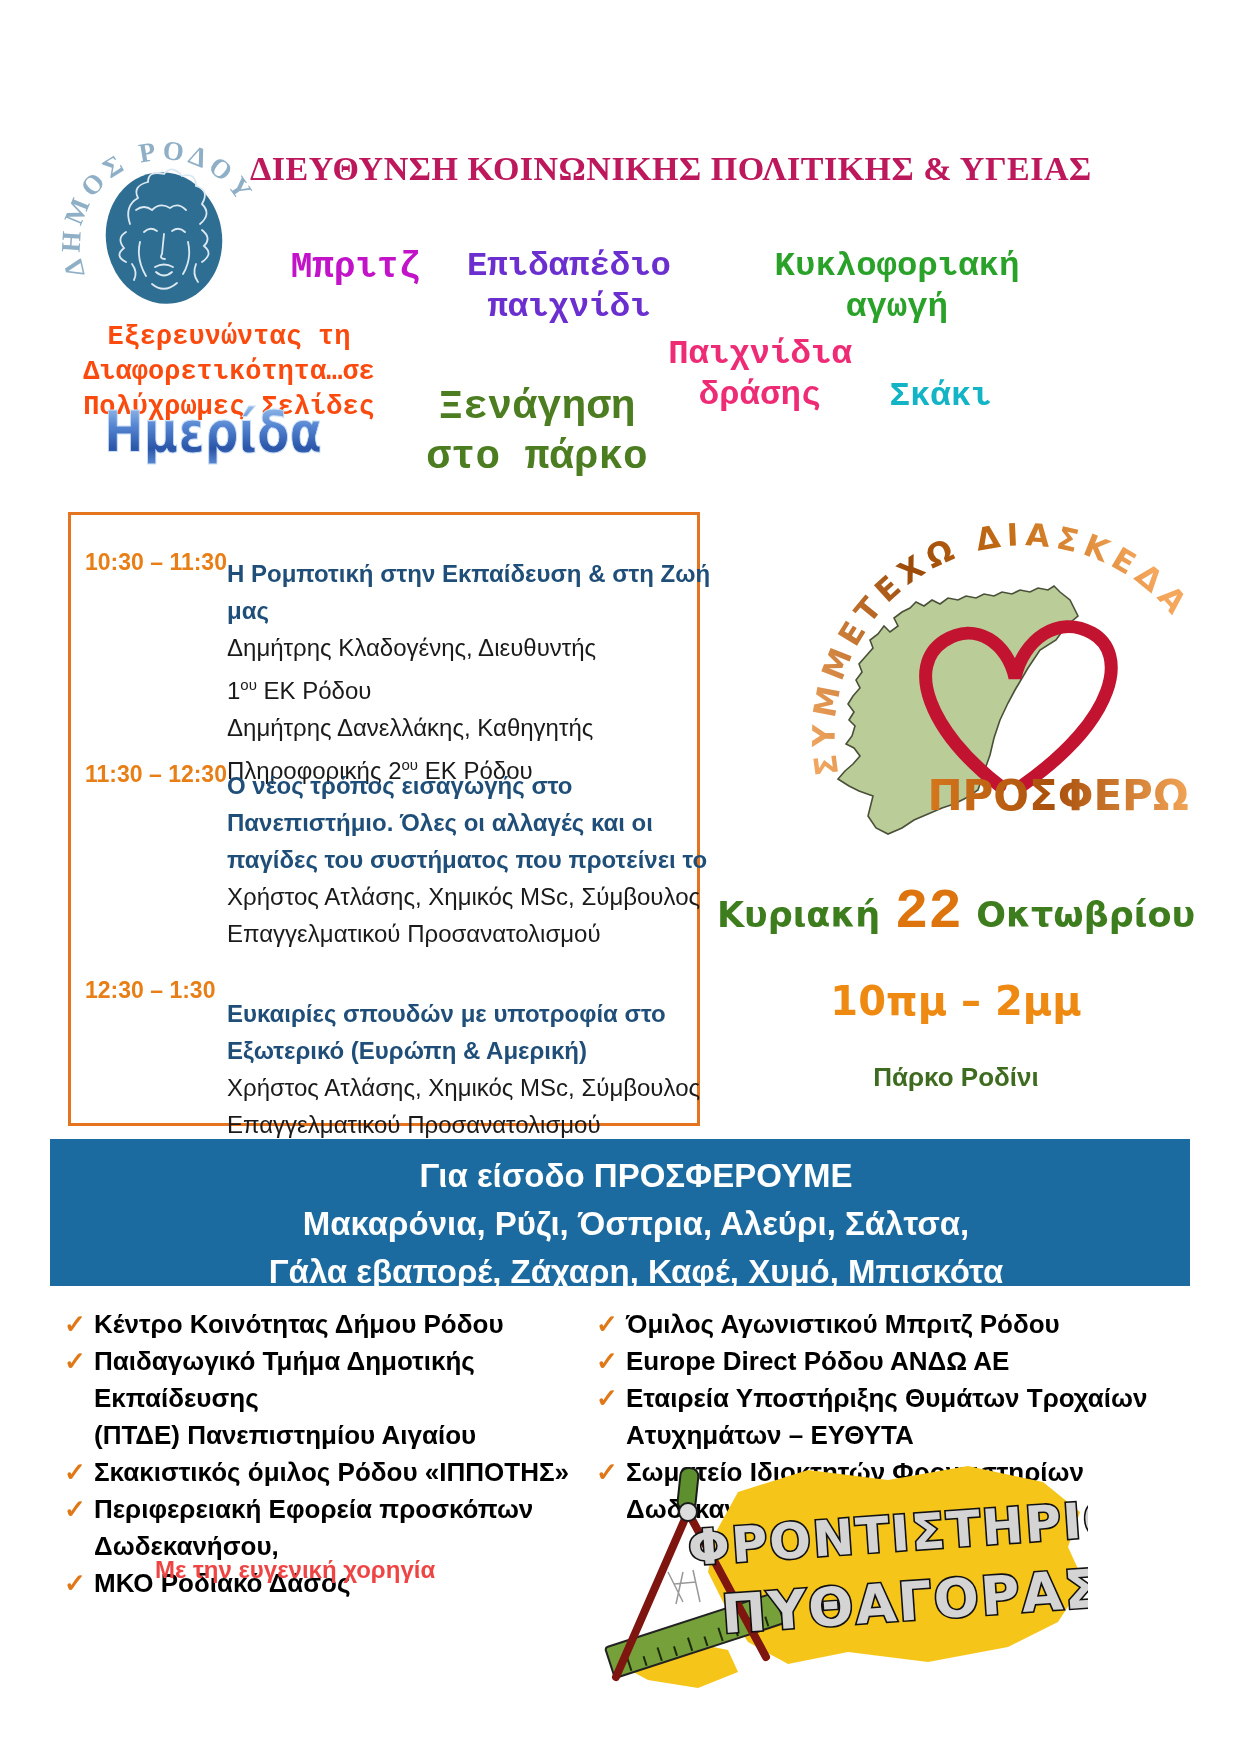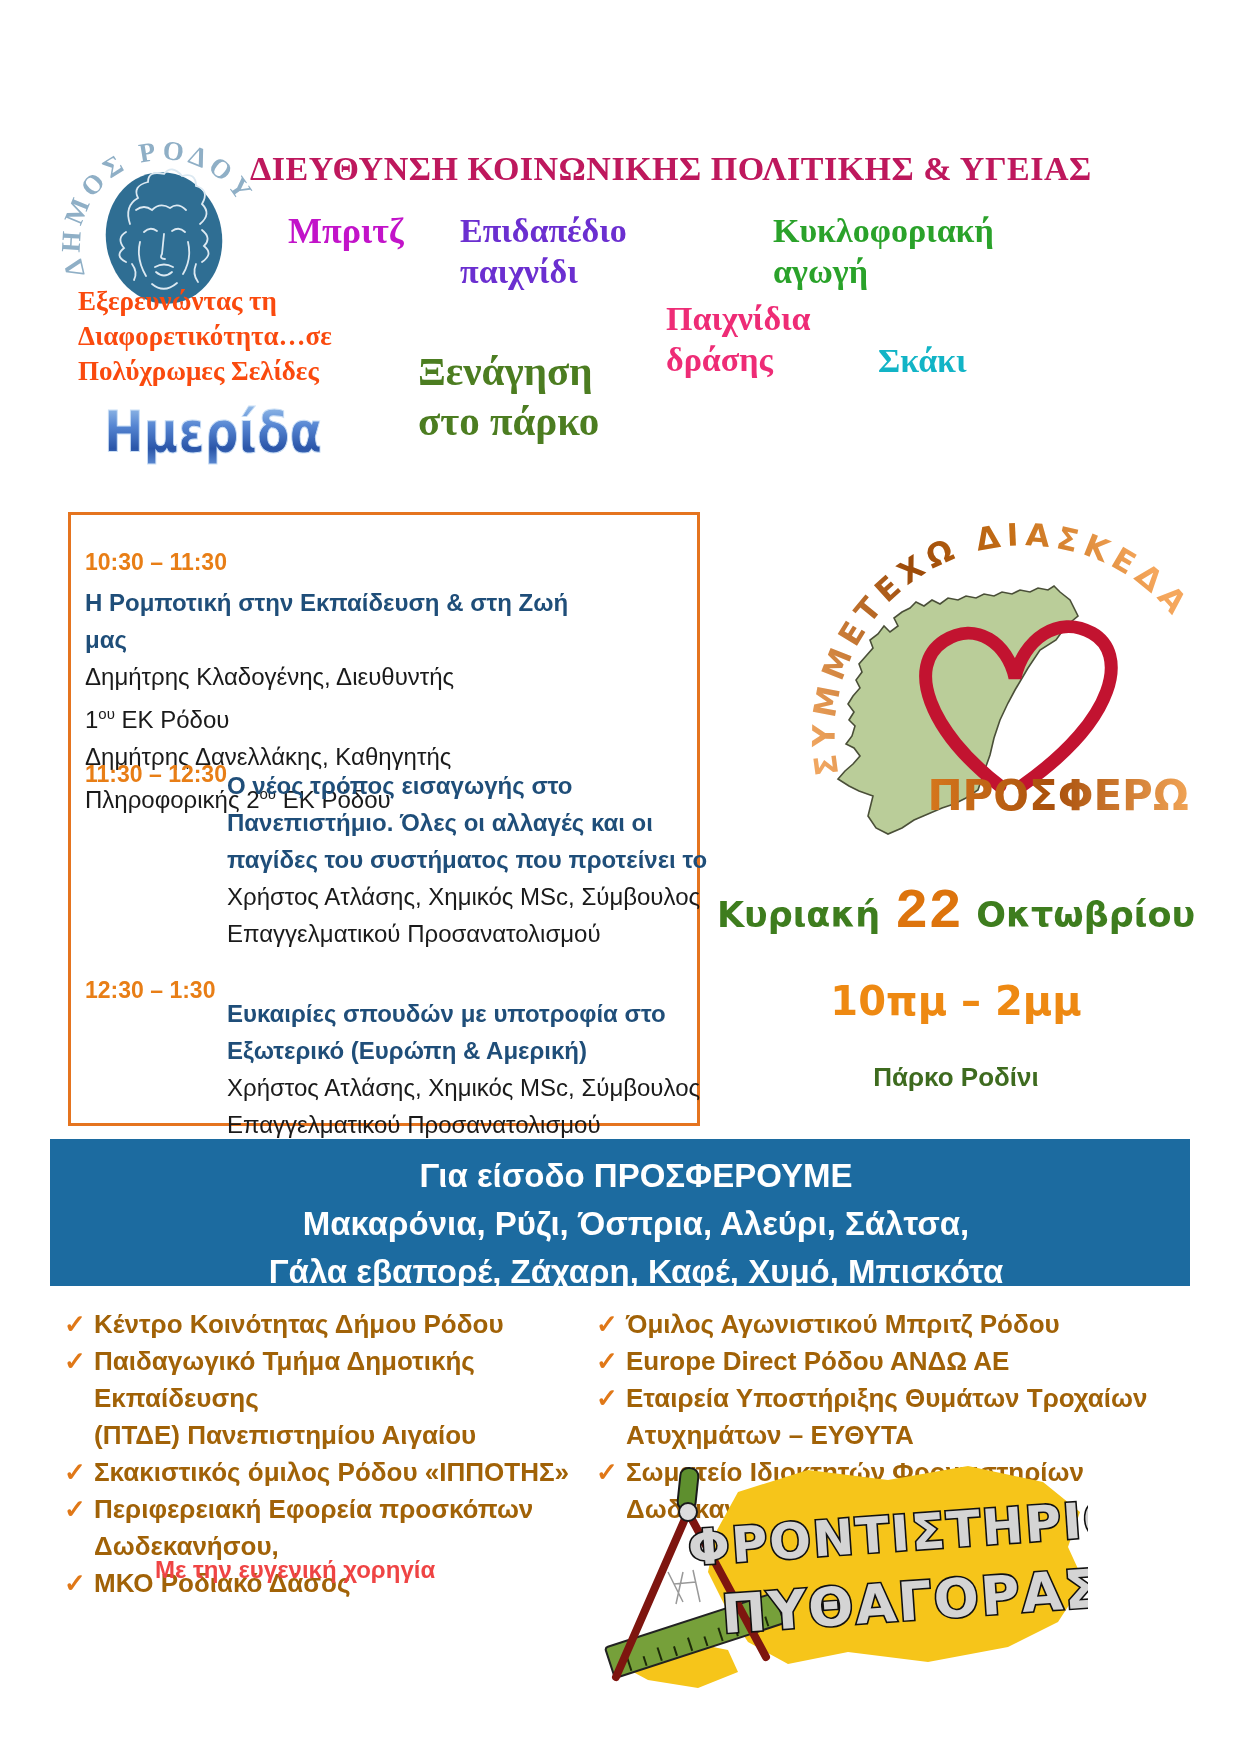--- a/index.html
+++ b/index.html
@@ -6,22 +6,22 @@
   body { background:#ffffff; font-family:"Liberation Sans", sans-serif; }
   #poster { position:relative; width:1240px; height:1754px; background:#ffffff; overflow:hidden; }
 
   .abs { position:absolute; }
 
   
   .main-title { left:250px; top:150px; width:820px; font-family:"Liberation Serif", serif;
     font-weight:bold; font-size:34px; color:#be185d; letter-spacing:0.5px; white-space:nowrap; }
 
   
-  .act { position:absolute; font-family:Liberation Serif, serif; font-weight:bold;
-    text-align:left; line-height:1.22; }
+  .act { position:absolute; font-family:Liberation Mono, monospace; font-weight:bold;
+    text-align:center; line-height:1.22;margin-top:36px; }
   .act-bridge   { left:288px; top:210px; width:135px; font-size:36px; color:#C213C9; }
   .act-floor    { left:460px; top:210px; width:218px; font-size:34px; color:#6B2FD0; }
   .act-traffic  { left:773px; top:210px; width:248px; font-size:34px; color:#2AA22A; }
   .act-explore  { left:78px;  top:284px; width:302px; font-size:27px; color:#FA4A0E; line-height:1.3; }
   .act-tour     { left:418px; top:346px; width:238px; font-size:41px; color:#4C7D21; }
   .act-action   { left:666px; top:298px; width:188px; font-size:34px; color:#EE2C76; }
   .act-chess    { left:878px; top:340px; width:125px; font-size:34px; color:#12B4C6; }
 
   
   .sched-box { left:68px; top:512px; width:632px; height:614px; background:#fff;
@@ -46,21 +46,21 @@
   .banner { left:50px; top:1139px; width:1140px; height:147px; background:#1C6BA0;
     text-align:center; padding-top:13px; }
   .banner div { color:#ffffff; font-weight:bold; font-size:33px; line-height:48px;padding-left:32px; }
 
   
   .org-col { top:1306px; }
   .org-left  { left:64px;  width:525px; }
   .org-right { left:596px; width:575px; }
   .org-item { display:flex; align-items:flex-start; }
   .org-check { color:#E07818; font-weight:bold; font-size:26px; line-height:37px; width:30px; flex:0 0 30px; }
-  .org-lines { font-weight:bold; font-size:26px; line-height:37px; color:#a16207; }
+  .org-lines { font-weight:bold; font-size:26px; line-height:37px; color:#000000; }
 
   
   .sponsor-label { left:155px; top:1556px; font-weight:bold; font-size:24px; color:#ef4444; }
 </style>
 </head>
 <body>
 
 <div id="poster">
 
   <svg class="abs" style="left:60px; top:114px;" width="205" height="200" viewBox="0 0 205 200">
@@ -107,21 +107,21 @@
         <stop offset="0.4" stop-color="#5585D2"></stop>
         <stop offset="0.75" stop-color="#2A55A8"></stop>
         <stop offset="1" stop-color="#5D8BD3"></stop>
       </linearGradient>
     </defs>
     <text x="8" y="62" font-family="DejaVu Sans, sans-serif" font-weight="bold" font-size="56" fill="url(#hgrad)" stroke="#CBDFF5" stroke-width="1" textLength="218" lengthAdjust="spacingAndGlyphs">Ημερίδα</text>
   </svg>
 
   <div class="abs sched-box">
 
-    <div class="sess" style="top:32px;flex-direction:column;">
+    <div class="sess" style="top:32px;">
       <div class="sess-time">10:30 – 11:30</div>
       <div class="sess-body">
         <div class="sess-title sess-line">Η Ρομποτική στην Εκπαίδευση &amp; στη Ζωή</div>
         <div class="sess-title sess-line">μας</div>
         <div class="sess-line"><span>Δημήτρης Κλαδογένης, Διευθυντής</span></div>
         <div class="sess-line"><span>1</span><sup>ου</sup><span> ΕΚ Ρόδου</span></div>
         <div class="sess-line"><span>Δημήτρης Δανελλάκης, Καθηγητής</span></div>
         <div class="sess-line"><span>Πληροφορικής 2</span><sup>ου</sup><span> ΕΚ Ρόδου</span></div>
       </div>
     </div>

